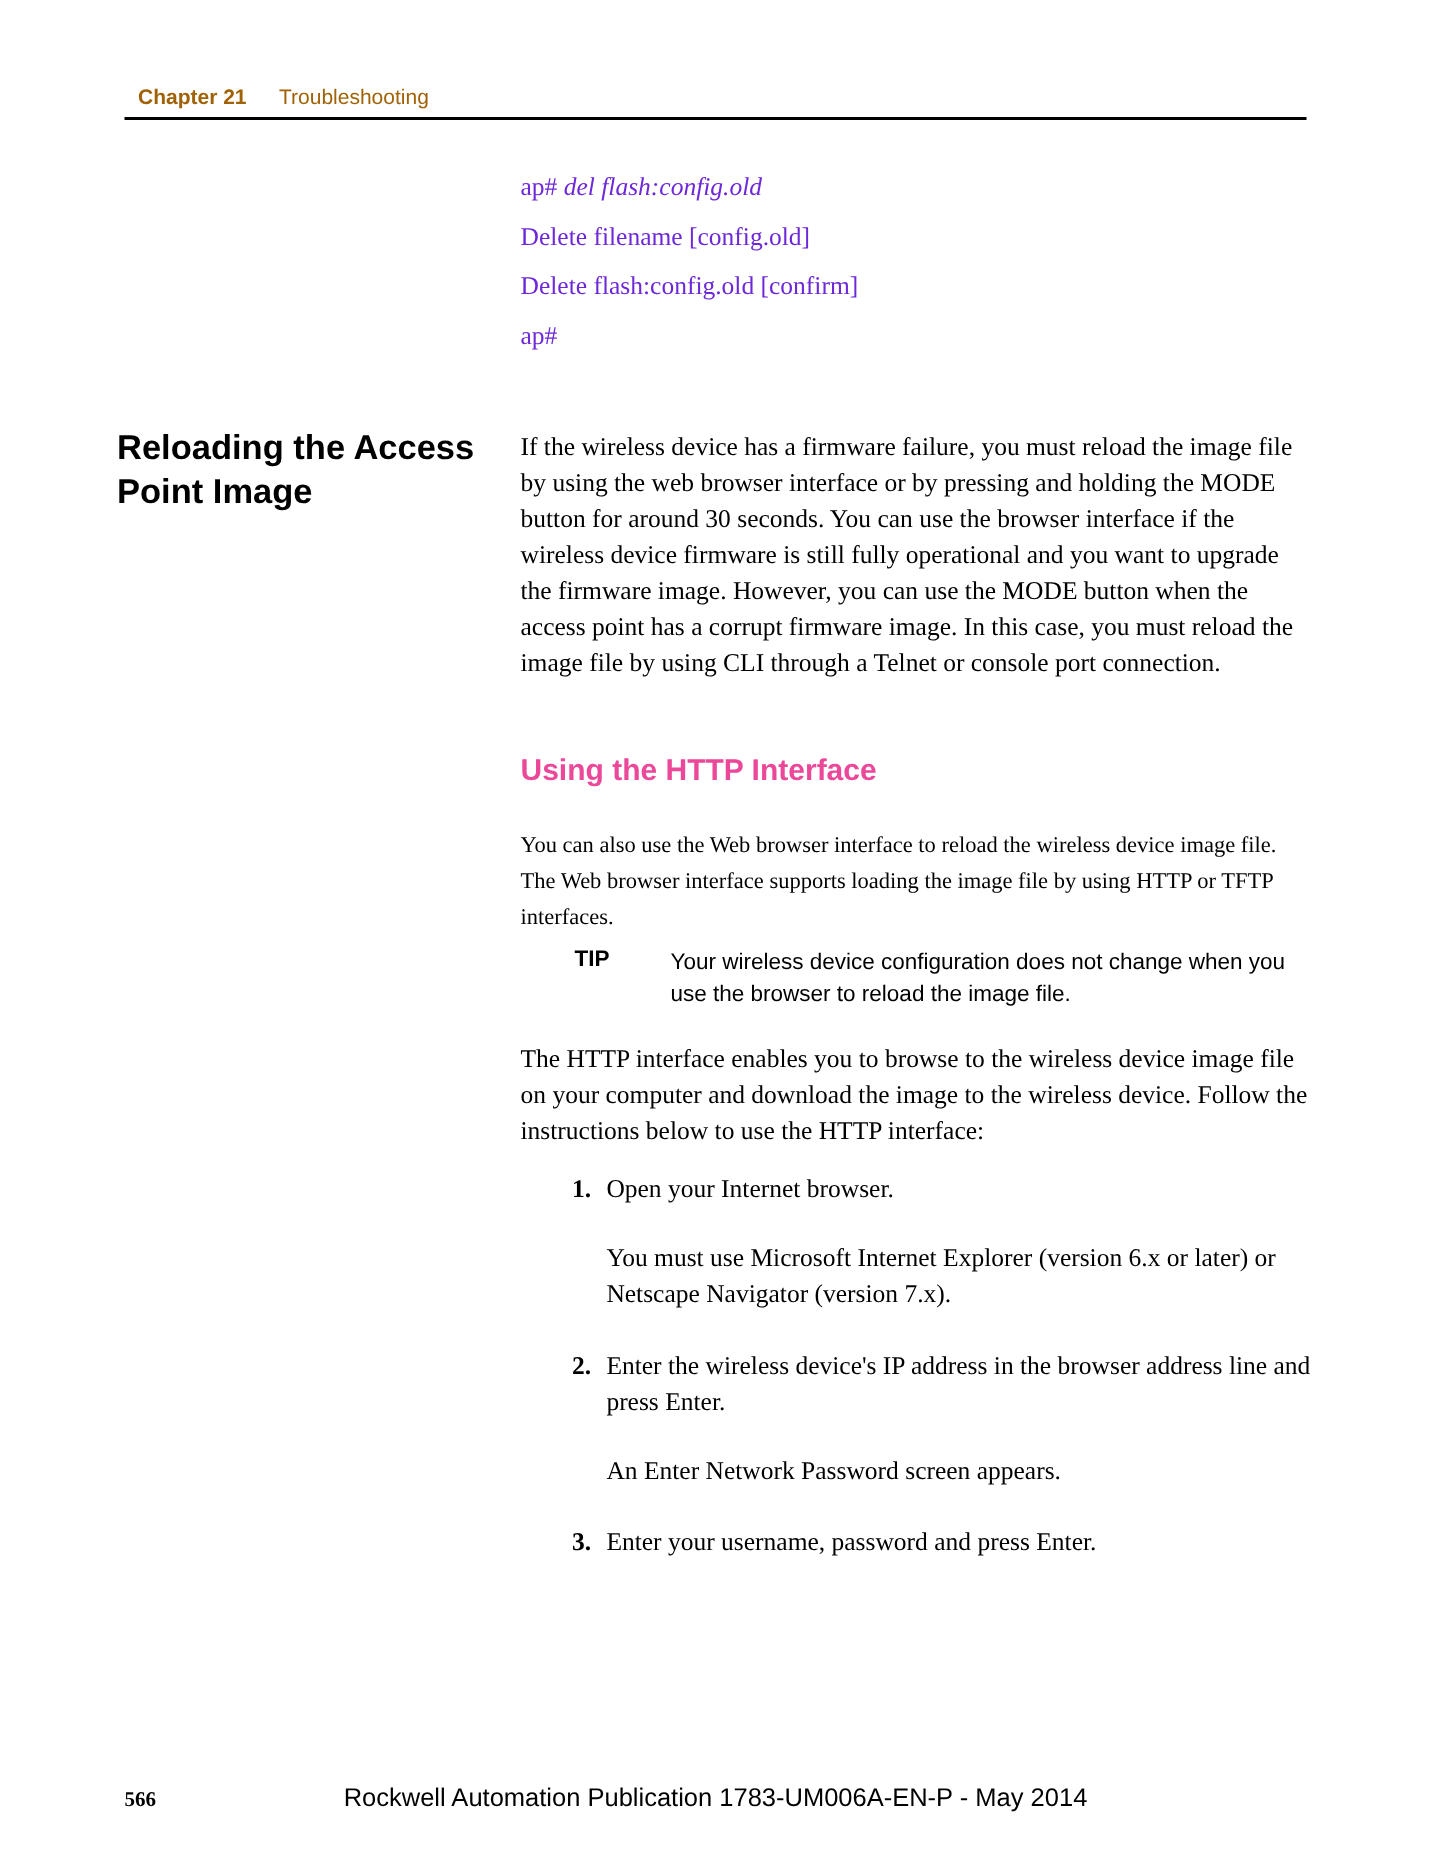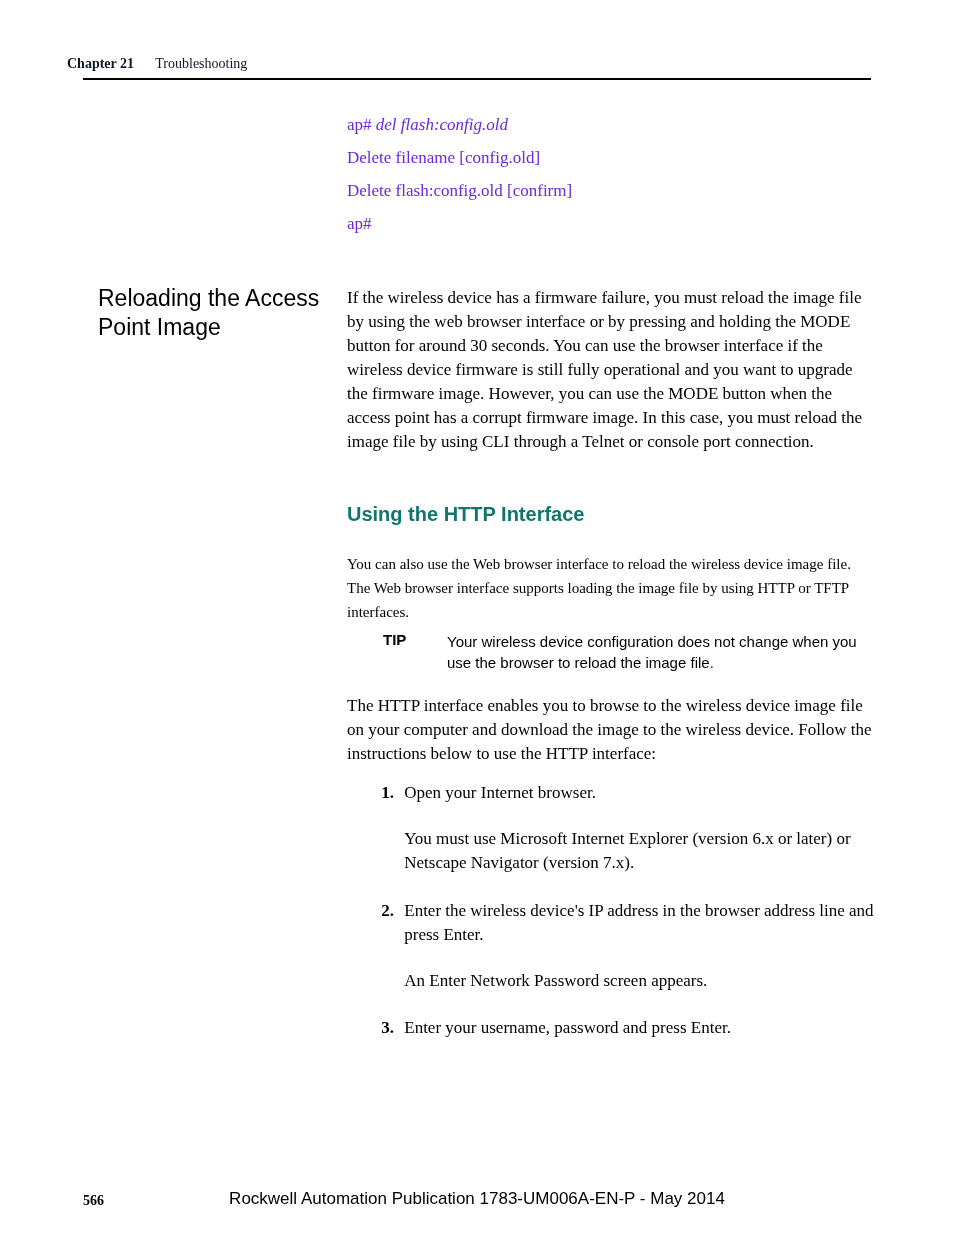--- a/index.html
+++ b/index.html
@@ -14,25 +14,25 @@
   }
   .page {
     position: relative;
     width: 954px;
     height: 1235px;
     box-sizing: border-box;
   }
   .running-head {
     position: absolute;
     top: 56px;
-    left: 67px;
+    left: 92px;
     right: 83px;
-    font-family: Liberation Serif, serif;
+    font-family: Liberation Sans, sans-serif;
     font-size: 14px;
-    color: #0f172a;
+    color: #a16207;
   }
   .running-head .chap {
     font-weight: 700;
     margin-right: 18px;
   }
   .rule {
     position: absolute;
     top: 78px;
     left: 83px;
     right: 83px;
@@ -47,24 +47,24 @@
     font-family: Liberation Serif, serif;
     font-size: 17px;
     line-height: 33px;
     color: #6d28d9;
   }
   .code-block .ital { font-style: italic; }
 
   .side-heading {
     position: absolute;
     top: 284px;
-    left: 98px;
+    left: 78px;
     width: 245px;
     font-family: "Helvetica Neue", Arial, sans-serif;
-    font-weight: 400;
+    font-weight: 700;
     font-size: 23px;
     line-height: 29px;
     color: #000;
   }
 
   .para1 {
     position: absolute;
     top: 286px;
     left: 347px;
     width: 530px;
@@ -72,21 +72,21 @@
     line-height: 24px;
   }
 
   .subheading {
     position: absolute;
     top: 503px;
     left: 347px;
     font-family: "Helvetica Neue", Arial, sans-serif;
     font-weight: 700;
     font-size: 20px;
-    color: #0f766e;
+    color: #ec4899;
   }
 
   .para2 {
     position: absolute;
     top: 552px;
     left: 347px;
     width: 530px;
     font-size: 15px;
     line-height: 24px;
   }

